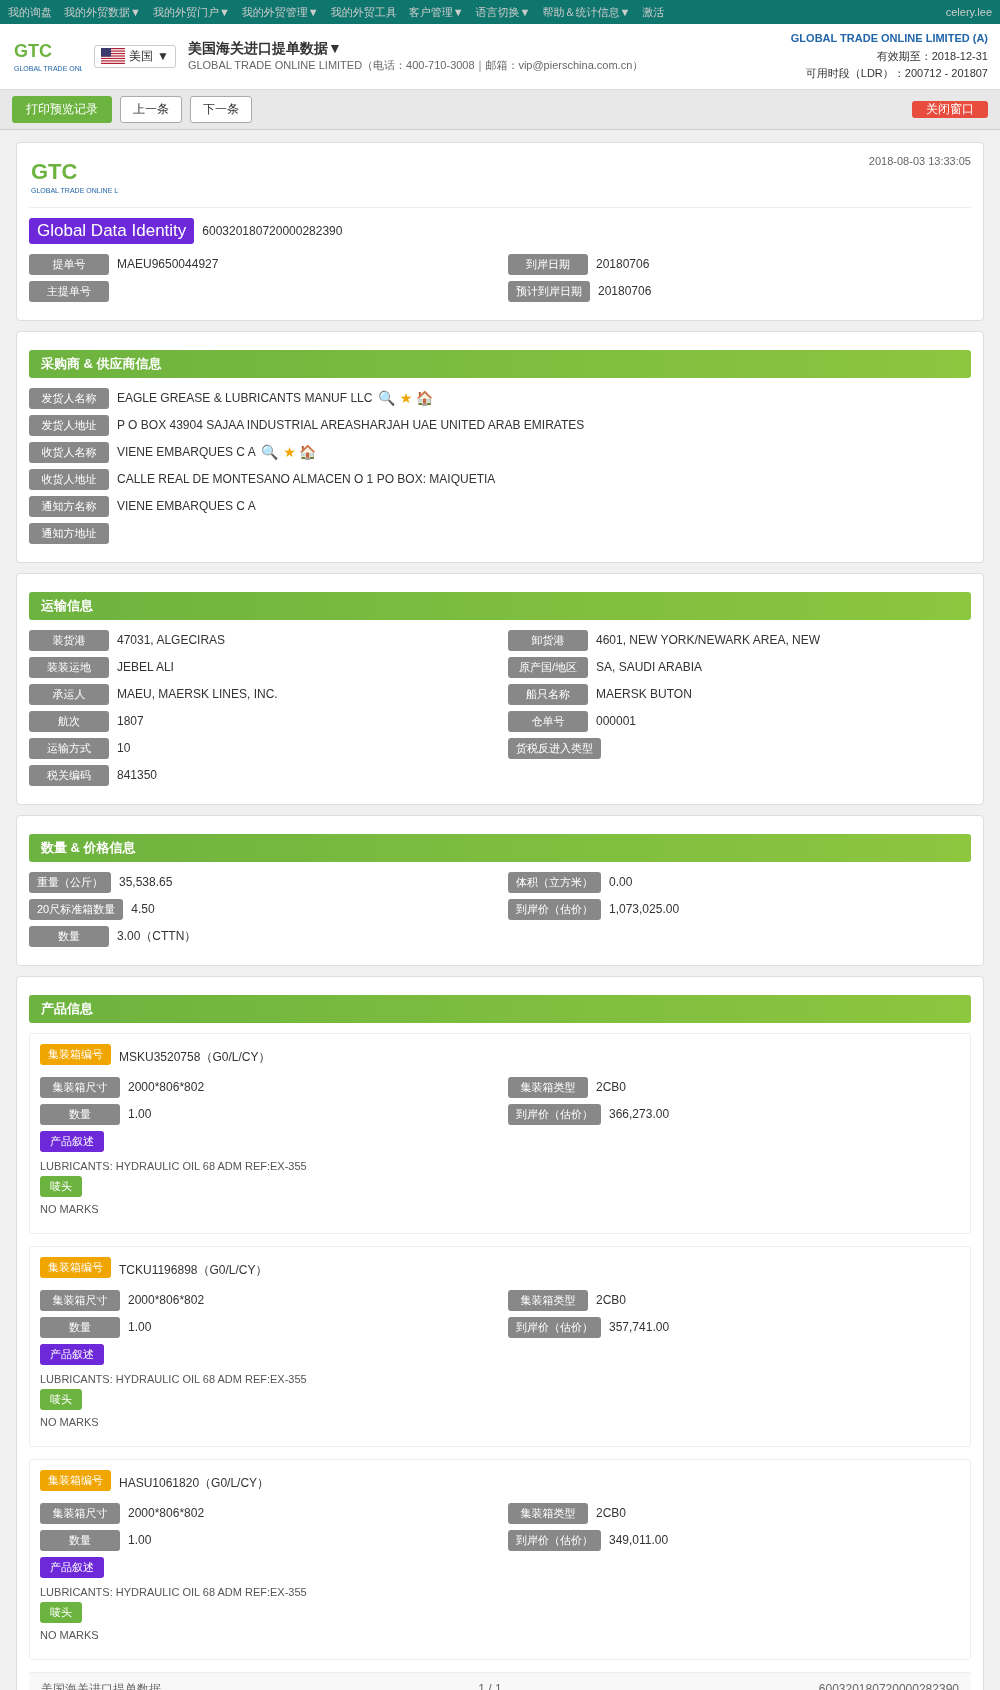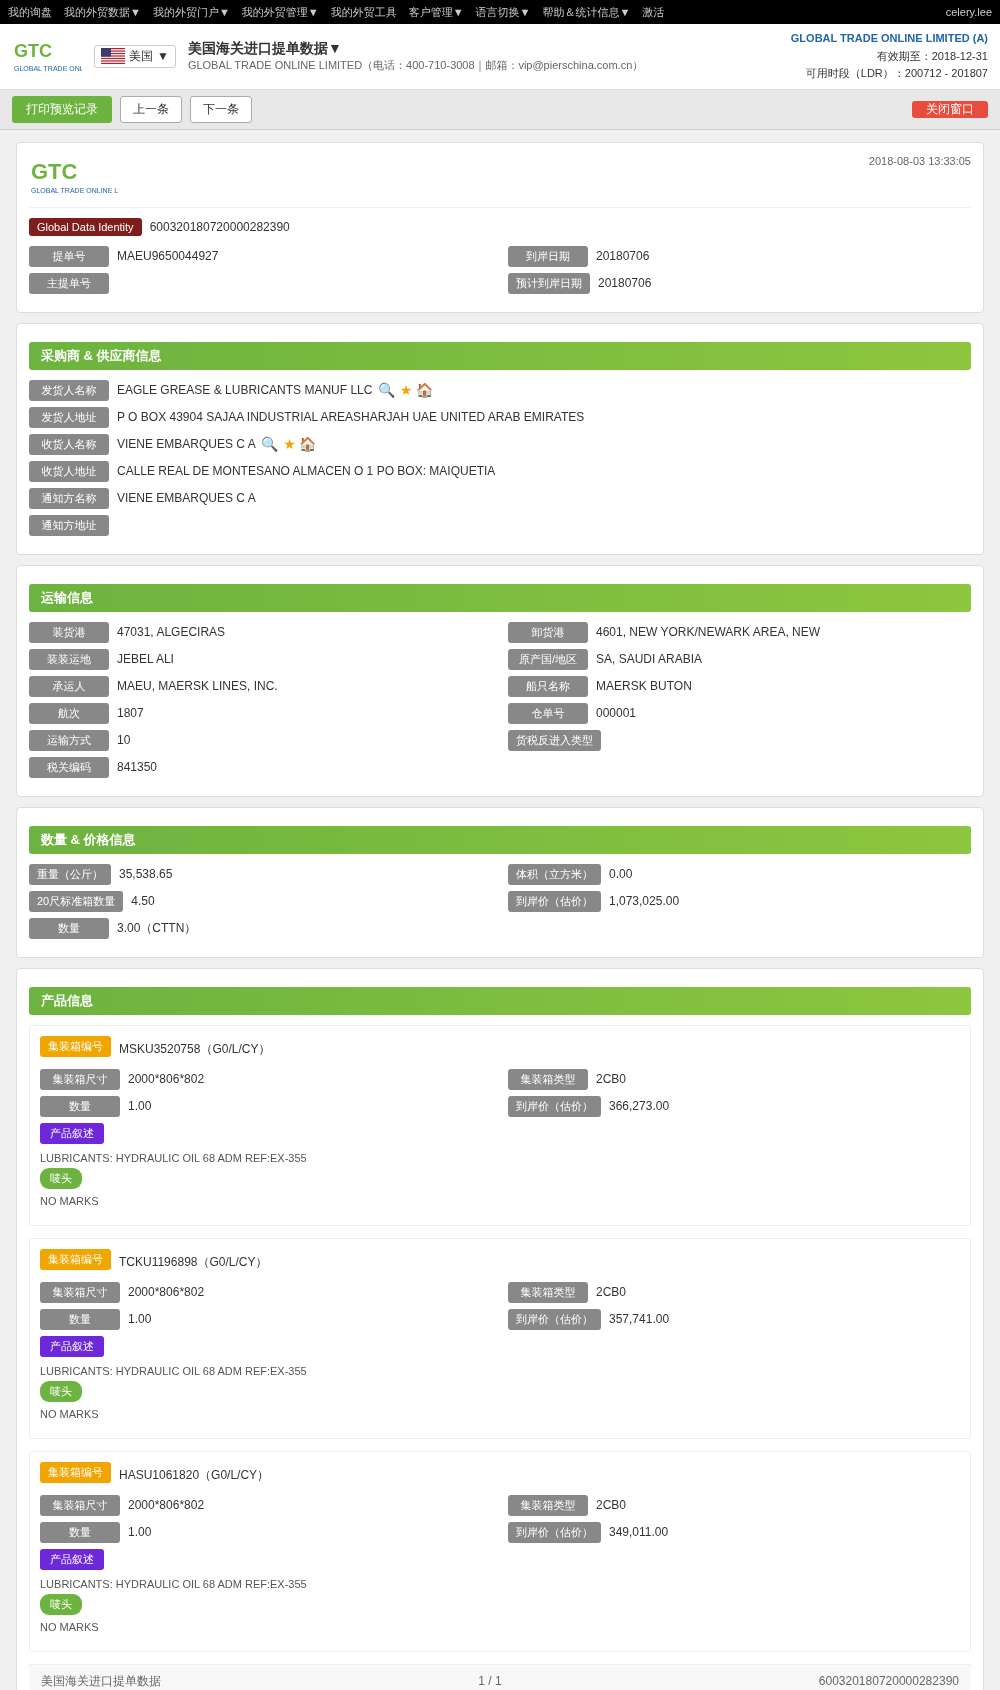--- a/index.html
+++ b/index.html
@@ -1,19 +1,19 @@
 <!DOCTYPE html>
 <html><head>
   <meta charset="utf-8">
   <style>
     * { box-sizing: border-box; margin: 0; padding: 0; }
     body { font-family: Arial, sans-serif; font-size: 12px; background: #f0f0f0; color: #333; }
 
     
-    .top-nav { background: #000000; color: #ccc; display: flex; justify-content: space-between; align-items: center; padding: 0 8px; height: 24px; font-size: 11px; }
+    .top-nav { background: #0f766e; color: #ccc; display: flex; justify-content: space-between; align-items: center; padding: 0 8px; height: 24px; font-size: 11px; }
     .top-nav-left { display: flex; gap: 12px; }
     .top-nav-right { }
 
     
     .header { background: #fff; border-bottom: 1px solid #ddd; padding: 6px 12px; display: flex; justify-content: space-between; align-items: center; }
     .header-left { display: flex; align-items: center; gap: 12px; }
     .logo { display: flex; align-items: center; }
     .flag-selector { display: flex; align-items: center; gap: 4px; border: 1px solid #ccc; padding: 2px 6px; border-radius: 3px; cursor: pointer; }
     .header-title { font-size: 14px; font-weight: bold; color: #333; }
     .header-subtitle { font-size: 11px; color: #666; }
@@ -34,21 +34,21 @@
     
     .record-card { background: #fff; border: 1px solid #ddd; border-radius: 4px; padding: 12px; margin-bottom: 10px; }
 
     
     .card-header { display: flex; justify-content: space-between; align-items: flex-start; margin-bottom: 10px; padding-bottom: 8px; border-bottom: 1px solid #eee; }
     .card-logo { display: flex; align-items: center; }
     .card-datetime { font-size: 11px; color: #666; }
 
     
     .gdi-row { display: flex; align-items: center; gap: 8px; margin-bottom: 10px; }
-    .gdi-label { background: #7f1d1d; color: #fff; padding: 3px 8px; border-radius: 3px; font-size: 11px; white-space: nowrap; }
+    .gdi-label { background: #6d28d9; color: #fff; padding: 3px 8px; border-radius: 3px; font-size: 17px; white-space: nowrap; }
     .gdi-value { font-size: 12px; color: #333; }
     .info-label { background: #888; color: #fff; padding: 3px 8px; border-radius: 3px; font-size: 11px; min-width: 80px; text-align: center; white-space: nowrap; }
     .info-value { font-size: 12px; color: #333; flex: 1; }
     .info-half { display: flex; align-items: center; gap: 8px; flex: 1; }
 
     
     .section-header { background: linear-gradient(to right, #6db33f, #8dc63f); color: #fff; padding: 5px 12px; border-radius: 3px; font-size: 13px; font-weight: bold; margin-bottom: 10px; margin-top: 6px; }
 
     
     .section-block { background: #fff; border: 1px solid #ddd; border-radius: 4px; padding: 12px; margin-bottom: 10px; }
@@ -56,21 +56,21 @@
     
     .icon-search { color: #888; font-size: 14px; cursor: pointer; }
     .icon-star { color: #f0a500; font-size: 14px; }
     .icon-home { color: #888; font-size: 14px; }
     .icons-group { display: flex; gap: 4px; align-items: center; margin-left: 6px; }
 
     
     .container-section { border: 1px solid #eee; border-radius: 3px; padding: 10px; margin-bottom: 12px; }
     .container-badge { background: #f0a500; color: #fff; padding: 3px 8px; border-radius: 3px; font-size: 11px; display: inline-block; margin-bottom: 6px; }
     .btn-desc { background: #6d28d9; color: #fff; border: none; padding: 3px 10px; border-radius: 3px; cursor: pointer; font-size: 11px; margin-bottom: 4px; }
-    .btn-mark { background: #6db33f; color: #fff; border: none; padding: 3px 10px; border-radius: 9px; cursor: pointer; font-size: 11px; margin-bottom: 4px; }
+    .btn-mark { background: #6db33f; color: #fff; border: none; padding: 3px 10px; border-radius: 3px; cursor: pointer; font-size: 11px; margin-bottom: 4px; }
     .desc-text { font-size: 11px; color: #555; margin: 4px 0; }
     .no-marks { font-size: 11px; color: #555; margin: 2px 0 8px 0; }
 
     
     .footer-pagination { display: flex; justify-content: space-between; align-items: center; padding: 8px 12px; font-size: 12px; color: #666; background: #f8f8f8; border-top: 1px solid #eee; }
 
     .full-row { display: flex; align-items: center; gap: 8px; margin-bottom: 6px; }
     .full-row .info-label { min-width: 80px; }
     .full-row .info-value { flex: 1; }
 

